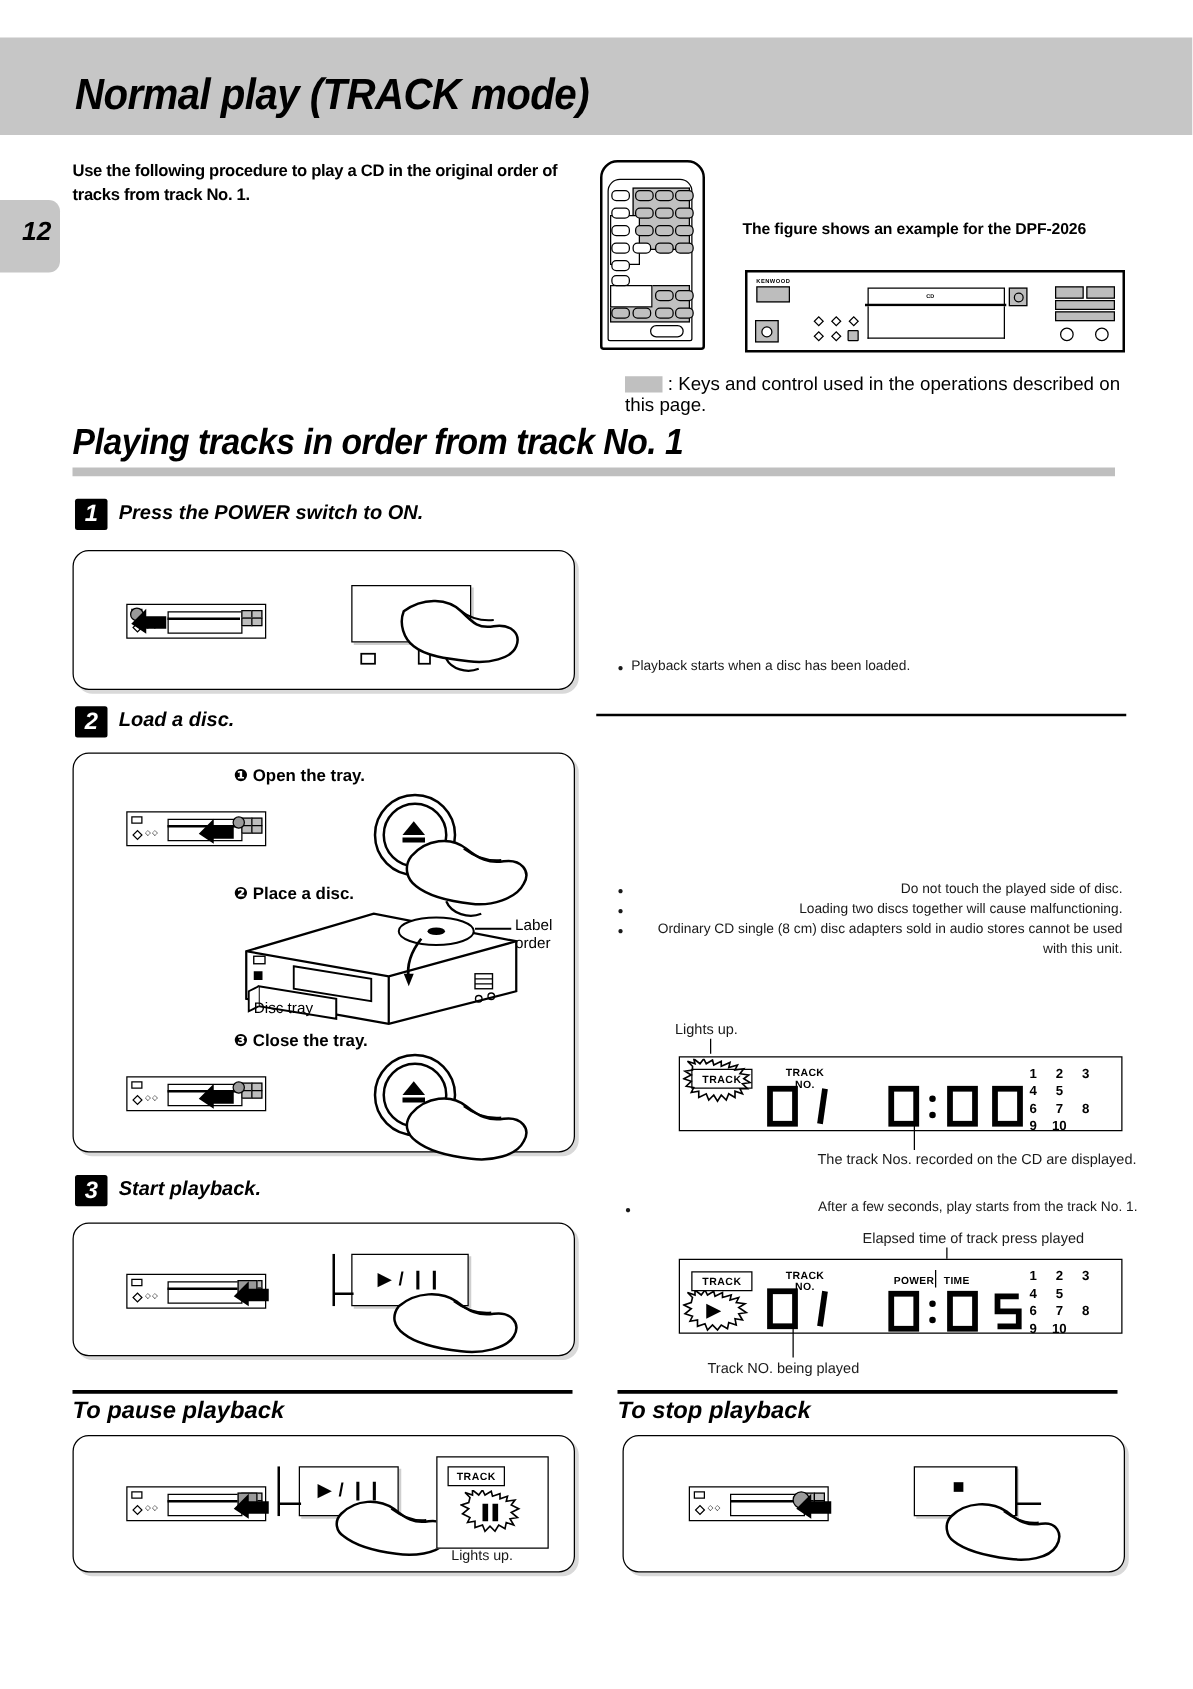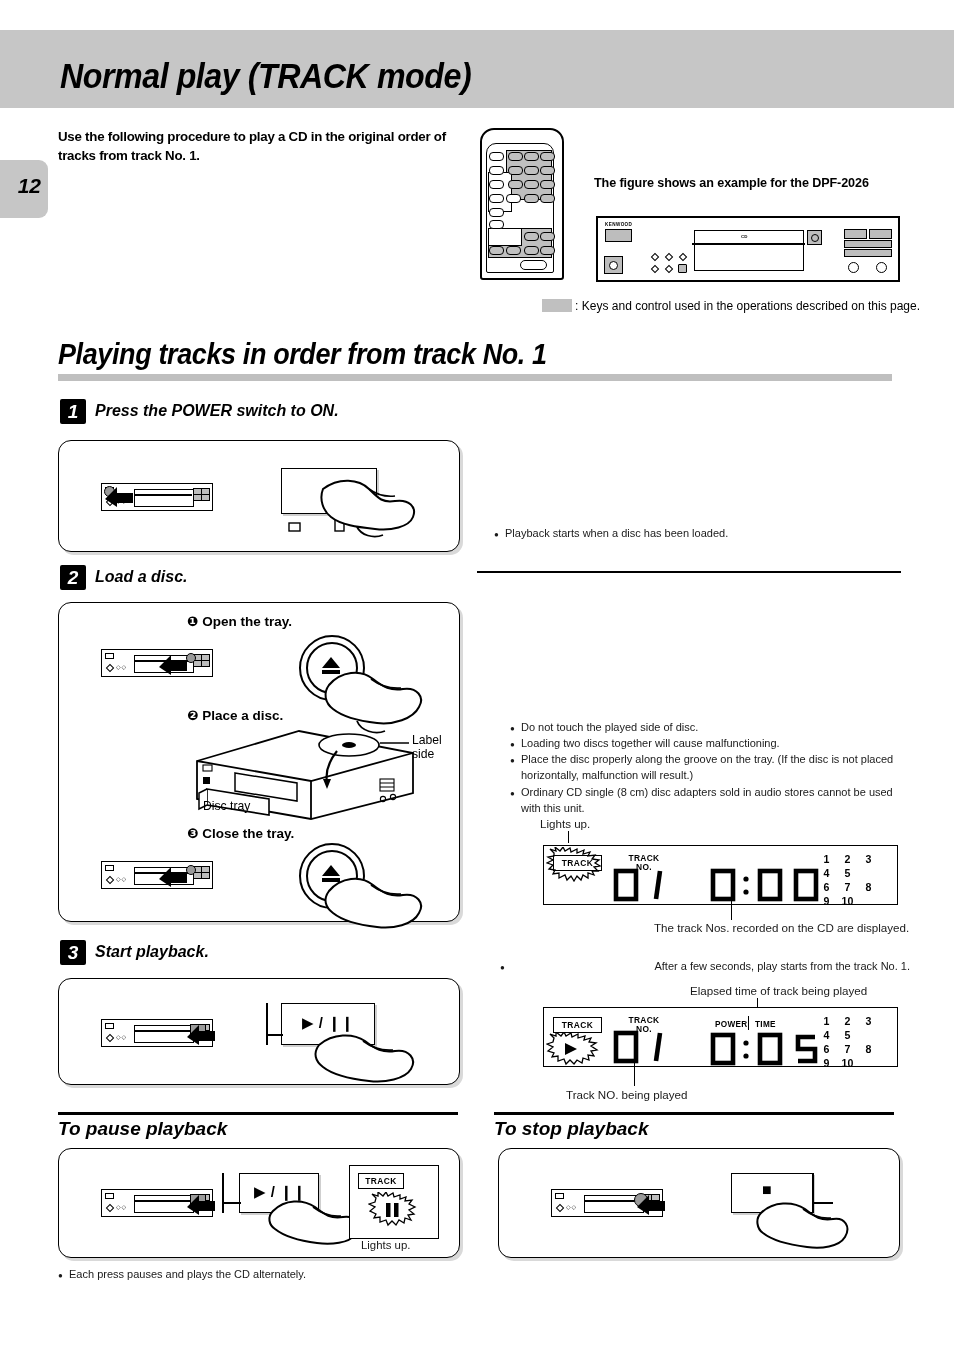--- a/index.html
+++ b/index.html
@@ -36,21 +36,21 @@
     position:absolute;left:58px;top:128px;width:406px;
     font-size:13.3px;font-weight:bold;line-height:1.42;
     letter-spacing:-0.25px;
   }
 
   
   .fignote{
     position:absolute;left:594px;top:176px;font-size:12.6px;font-weight:bold;
     letter-spacing:-0.1px;
   }
-  .legendrow{position:absolute;left:500px;top:299px;width:420px;font-size:12px;text-align:right;}
+  .legendrow{position:absolute;left:500px;top:299px;width:420px;font-size:15px;}
   .legendsw{display:inline-block;width:30px;height:13px;background:#c0c0c0;vertical-align:-2px;}
 
   
   .remote{position:absolute;left:480px;top:128px;width:84px;height:150px;}
   .remote .body{
     position:absolute;left:0;top:0;width:80px;height:148px;
     border:2px solid #000;border-radius:14px 14px 3px 3px;background:#fff;
   }
   .remote .inner{
     position:absolute;left:6px;top:15px;width:66px;height:128px;
@@ -354,21 +354,21 @@
 
       <rect x="203" y="52" width="14" height="12" fill="none" stroke="#000" stroke-width="1.1"></rect>
       <line x1="203" y1="56" x2="217" y2="56" stroke="#000" stroke-width="1"></line>
       <line x1="203" y1="60" x2="217" y2="60" stroke="#000" stroke-width="1"></line>
       <circle cx="206" cy="72" r="2.6" fill="none" stroke="#000" stroke-width="1.1"></circle>
       <circle cx="216" cy="70" r="2.6" fill="none" stroke="#000" stroke-width="1.1"></circle>
       <rect x="26" y="38" width="9" height="6" fill="none" stroke="#000" stroke-width="1.1"></rect>
       <rect x="26" y="50" width="7" height="7" fill="#000"></rect>
     </svg>
 
-    <div style="position:absolute;left:353px;top:130px;font-size:12.2px;">Label side</div>
+    <div style="position:absolute;left:353px;top:130px;font-size:12.2px;">Label order</div>
     <div style="position:absolute;left:144px;top:196px;font-size:12.2px;">Disc tray</div>
 
     <div style="position:absolute;left:128px;top:222px;font-size:13.5px;font-weight:bold;">❸ Close the tray.</div>
 
     <div class="mini" style="left:42px;top:258px;width:110px;height:26px;">
       <div class="m-pw"></div>
       <div class="m-tray"></div>
       <div class="m-trayline"></div>
       <div class="m-dots">◇◇</div>
       <div class="m-diamond"></div>
@@ -391,24 +391,23 @@
     </div>
     <div class="hand" style="left:262px;top:266px;">
       <svg width="108" height="66" viewBox="0 0 108 66">
         <path d="M8 22 C20 8, 40 6, 52 16 C62 24, 70 28, 82 26 C96 24, 104 34, 98 44
                  C92 56, 72 60, 56 58 C38 56, 22 52, 12 44 C4 38, 2 30, 8 22 Z" fill="#fff" stroke="#000" stroke-width="2"></path>
         <path d="M50 16 C58 22, 68 26, 80 25" fill="none" stroke="#000" stroke-width="1.6"></path>
       </svg>
     </div>
   </div>
 
-  <ul class="bul" style="left:494px;top:703px;width:404px;padding:0;margin:16px;">
+  <ul class="bul" style="left:494px;top:703px;width:404px;padding:0;margin:0;text-align:right;">
     <li>Do not touch the played side of disc.</li>
     <li>Loading two discs together will cause malfunctioning.</li>
-    <li>Place the disc properly along the groove on the tray. (If the disc is not placed horizontally, malfunction will result.)</li>
     <li>Ordinary CD single (8 cm) disc adapters sold in audio stores cannot be used with this unit.</li>
   </ul>
 
   <div class="callout" style="left:540px;top:817px;">Lights up.</div>
   <div class="vline" style="left:568px;top:831px;height:12px;"></div>
 
   <div class="lcd" style="left:543px;top:845px;width:353px;height:58px;">
 
     <svg style="position:absolute;left:2px;top:1px;" width="62" height="36">
       <path d="M8 6 L4 2 L10 4 L9 0 L14 4 L17 0 L19 4 L24 1 L25 5 L31 2 L31 6
@@ -494,21 +493,21 @@
                  C92 52, 72 56, 56 54 C38 52, 20 48, 10 40 C2 34, 0 26, 6 18 Z" fill="#fff" stroke="#000" stroke-width="2"></path>
         <path d="M50 14 C58 20, 68 24, 80 23" fill="none" stroke="#000" stroke-width="1.6"></path>
       </svg>
     </div>
   </div>
 
   <ul class="bul" style="left:500px;top:958px;width:410px;padding:0;margin:0;text-align:right;">
     <li>After a few seconds, play starts from the track No. 1.</li>
   </ul>
 
-  <div class="callout" style="left:690px;top:984px;">Elapsed time of track being played</div>
+  <div class="callout" style="left:690px;top:984px;">Elapsed time of track press played</div>
   <div class="vline" style="left:757px;top:998px;height:32px;"></div>
 
   <div class="lcd" style="left:543px;top:1007px;width:353px;height:58px;">
     <div class="trackbox" style="left:9px;top:9px;width:47px;height:14px;line-height:14px;">TRACK</div>
 
     <svg style="position:absolute;left:2px;top:24px;" width="56" height="34">
       <path d="M8 6 L4 2 L10 4 L10 0 L15 4 L18 0 L20 4 L25 1 L26 5 L32 2 L32 6
                L39 4 L38 8 L45 6 L43 10 L50 11 L45 14 L51 18 L45 19 L48 24 L42 23
                L43 28 L37 26 L36 31 L31 28 L28 32 L24 28 L20 32 L18 27 L12 29
                L12 24 L6 25 L8 21 L2 19 L7 15 L1 12 L7 10 Z" fill="none" stroke="#000" stroke-width="1.3"></path>
@@ -604,23 +603,20 @@
                  L38 5 L37 9 L44 8 L41 12 L47 15 L41 18 L46 22 L40 23 L43 28 L37 26
                  L36 31 L31 28 L28 33 L24 29 L20 33 L18 28 L12 30 L12 25 L6 26
                  L8 22 L2 19 L7 15 L1 12 L7 10 Z" fill="none" stroke="#000" stroke-width="1.3"></path>
         <rect x="18" y="11" width="4.5" height="14" fill="#000"></rect>
         <rect x="26" y="11" width="4.5" height="14" fill="#000"></rect>
       </svg>
     </div>
     <div class="tinynote" style="left:302px;top:90px;">Lights up.</div>
   </div>
 
-  <ul class="bul" style="left:58px;top:1266px;width:410px;padding:0;margin:0;">
-    <li>Each press pauses and plays the CD alternately.</li>
-  </ul>
 
   <div class="botrule" style="left:494px;top:1112px;width:400px;"></div>
   <div class="bothead" style="left:494px;top:1118px;">To stop playback</div>
 
   <div class="panel" style="left:498px;top:1148px;width:400px;height:108px;">
     <div class="mini" style="left:52px;top:40px;width:110px;height:26px;">
       <div class="m-pw"></div>
       <div class="m-tray"></div>
       <div class="m-trayline"></div>
       <div class="m-dots">◇◇</div>

